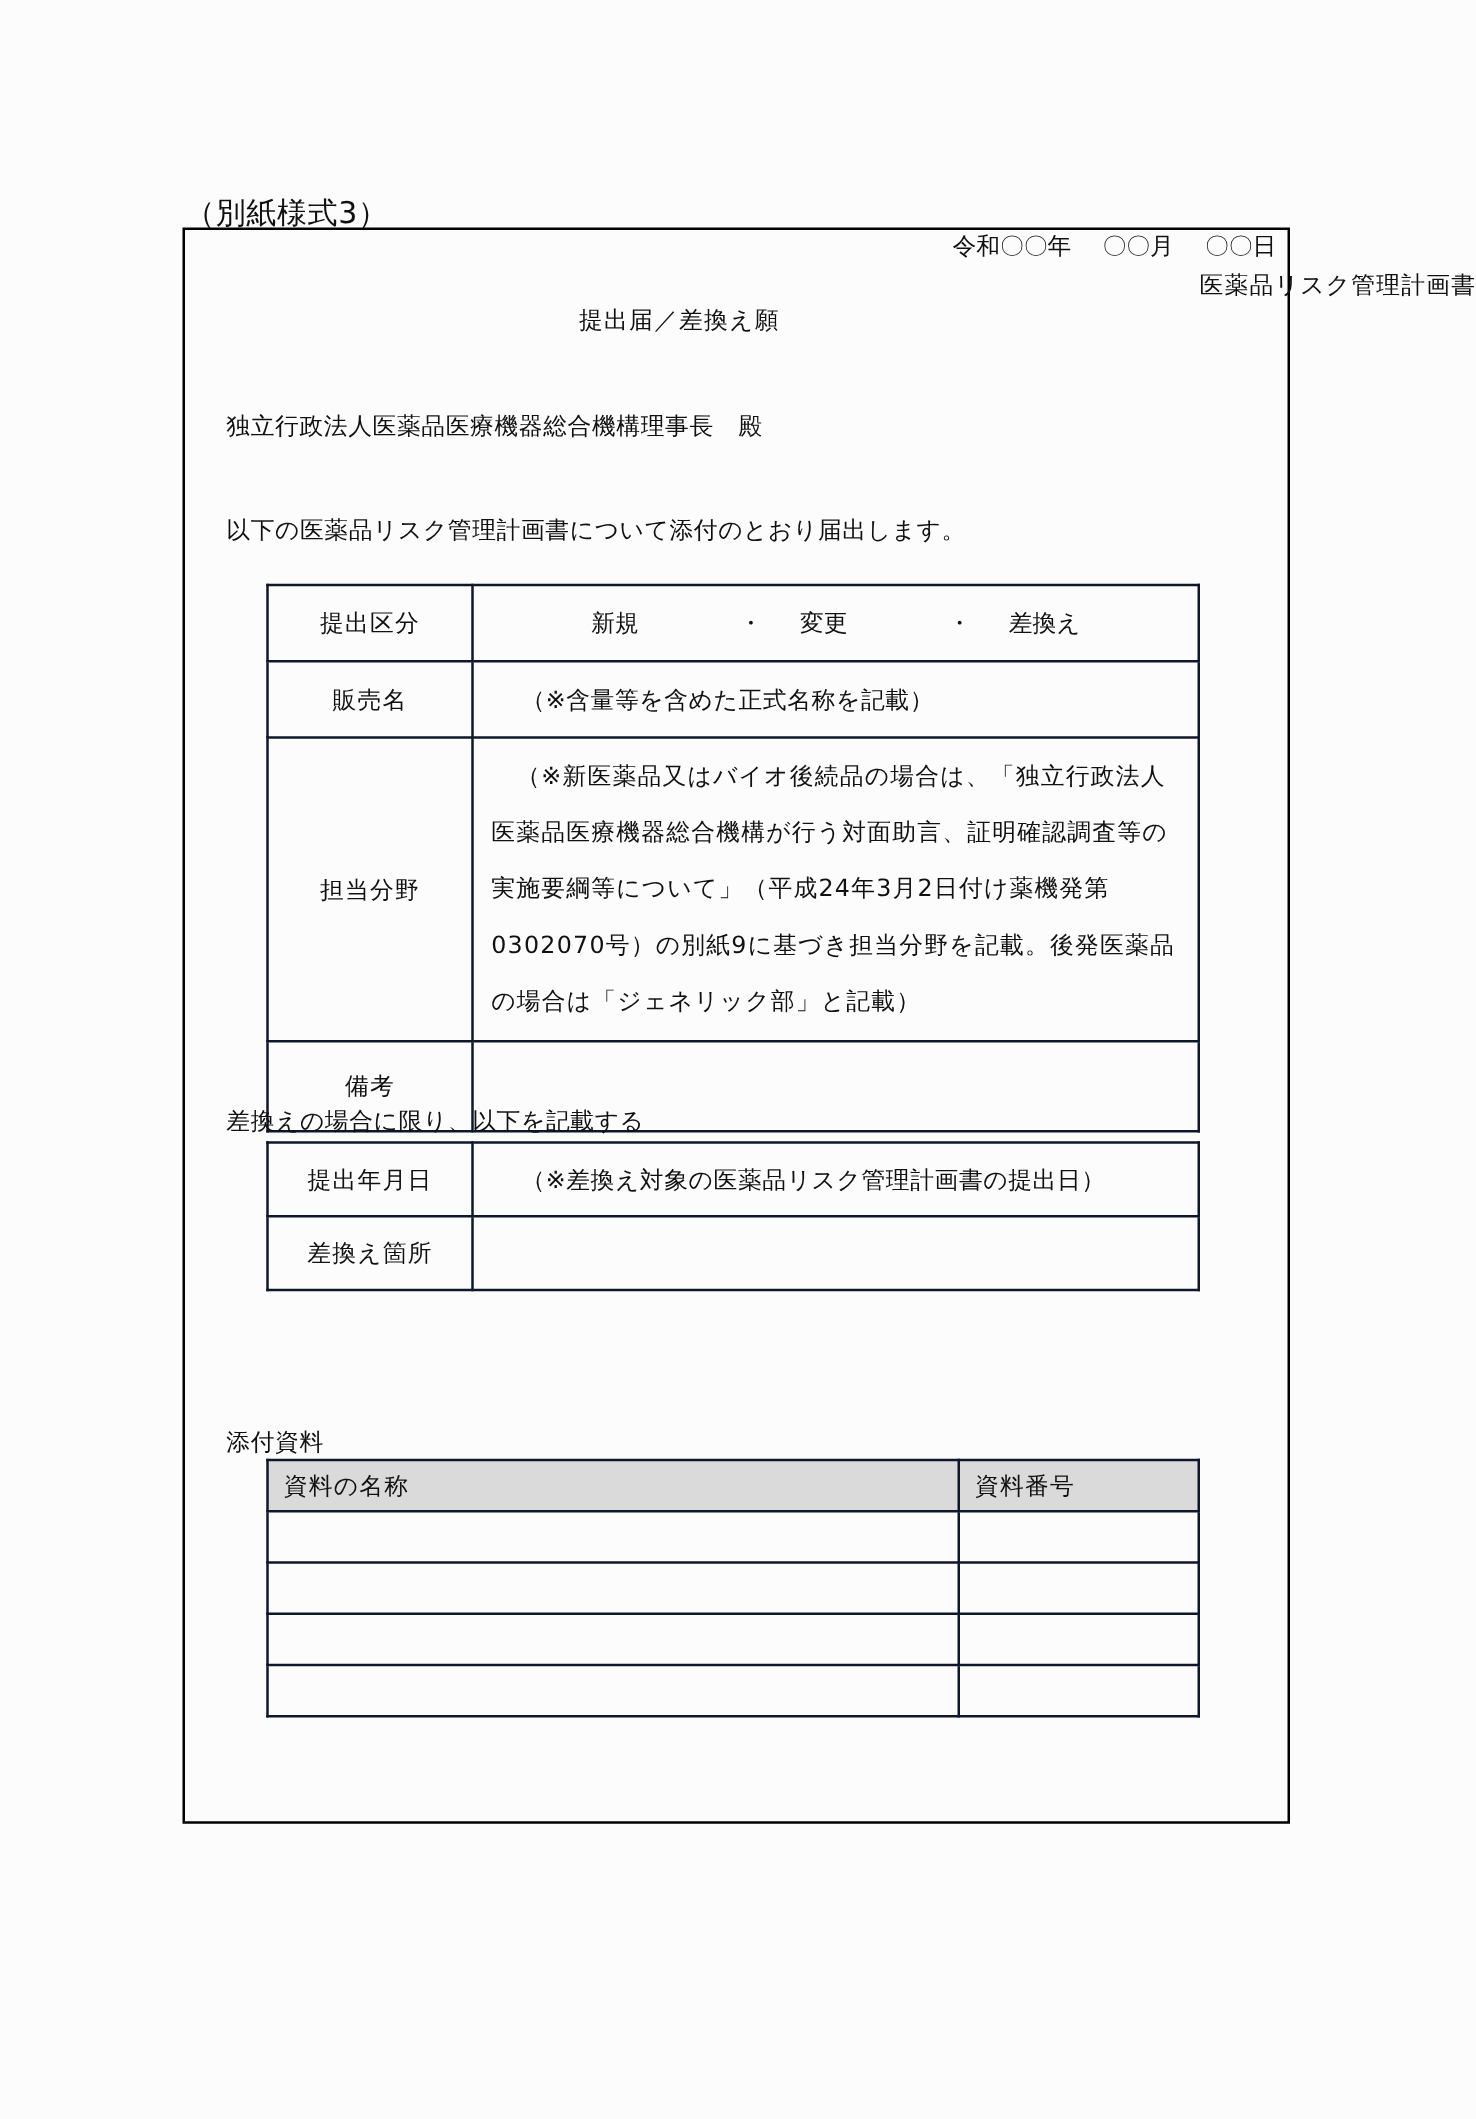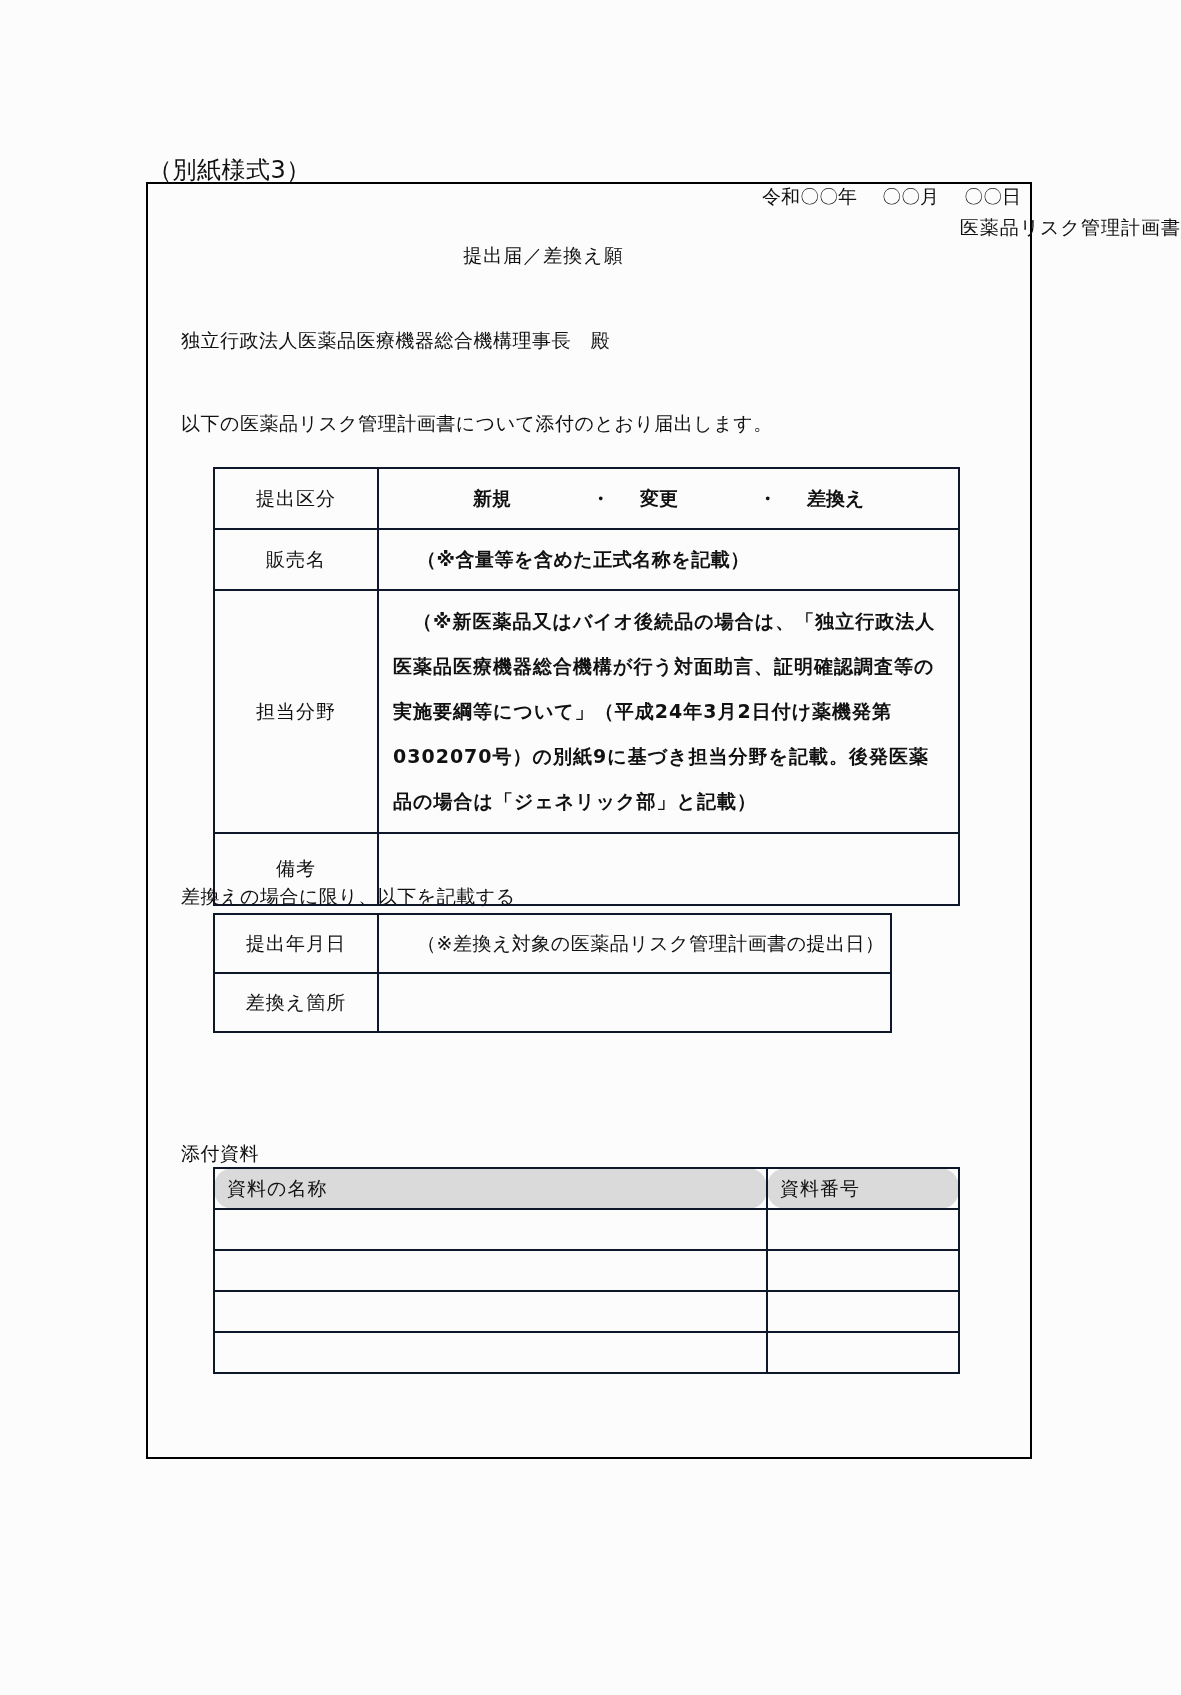--- a/index.html
+++ b/index.html
@@ -13,31 +13,31 @@
   .frame { left:146px; top:182px; width:886px; height:1277px; border:2px solid #000; box-sizing:border-box; }
   .date { right:160px; top:184px; font-size:19px; white-space:pre; }
   .title1 { left:0; width:1181px; top:215px; text-align:right; font-size:19px; letter-spacing:1px; }
   .title2 { left:0; width:1087px; top:243px; text-align:center; font-size:19px; letter-spacing:1px; }
   .addressee { left:181px; top:328px; font-size:19px; letter-spacing:0.5px; white-space:pre; }
   .intro { left:181px; top:411px; font-size:19px; letter-spacing:0.5px; }
   table { border-collapse:collapse; position:absolute; }
   td { border:2px solid #0f172a; font-size:19px; padding:0; box-sizing:border-box; }
   .t1 { left:213px; top:467px; width:747px; }
   .t1 td.h { width:164px; text-align:center; letter-spacing:1px; }
-  .t1 td.v { padding-left:14px;font-weight:bold; }
+  .t1 td.v { padding-left:14px; }
   .opts { display:flex; padding-left:80px; }
   .opts span { white-space:pre; }
   .long { padding:8px 10px 8px 14px !important; line-height:45px; letter-spacing:1px; text-indent:20px; }
   .sec2 { left:181px; top:884px; font-size:19px; letter-spacing:0.5px; }
-  .t2 { left:213px; top:913px; width:679px; }
+  .t2 { left:213px; top:913px; width:747px; }
   .t2 td.h { width:164px; text-align:center; height:59px; letter-spacing:1px; }
   .t2 td.v { padding-left:38px; letter-spacing:0.5px; }
   .sec3 { left:181px; top:1141px; font-size:19px; letter-spacing:0.5px; }
   .t3 { left:213px; top:1167px; width:747px; }
-  .t3 td { height:41px;border-radius:19px; }
+  .t3 td { height:41px; }
   .t3 tr.head td { background:#dadada; padding-left:12px; letter-spacing:1px; }
   .t3 td.c1 { width:553px; }
 </style>
 </head>
 <body>
 
 <div class="abs form-label">（別紙様式3）</div>
 
 <div class="abs frame"></div>
 

